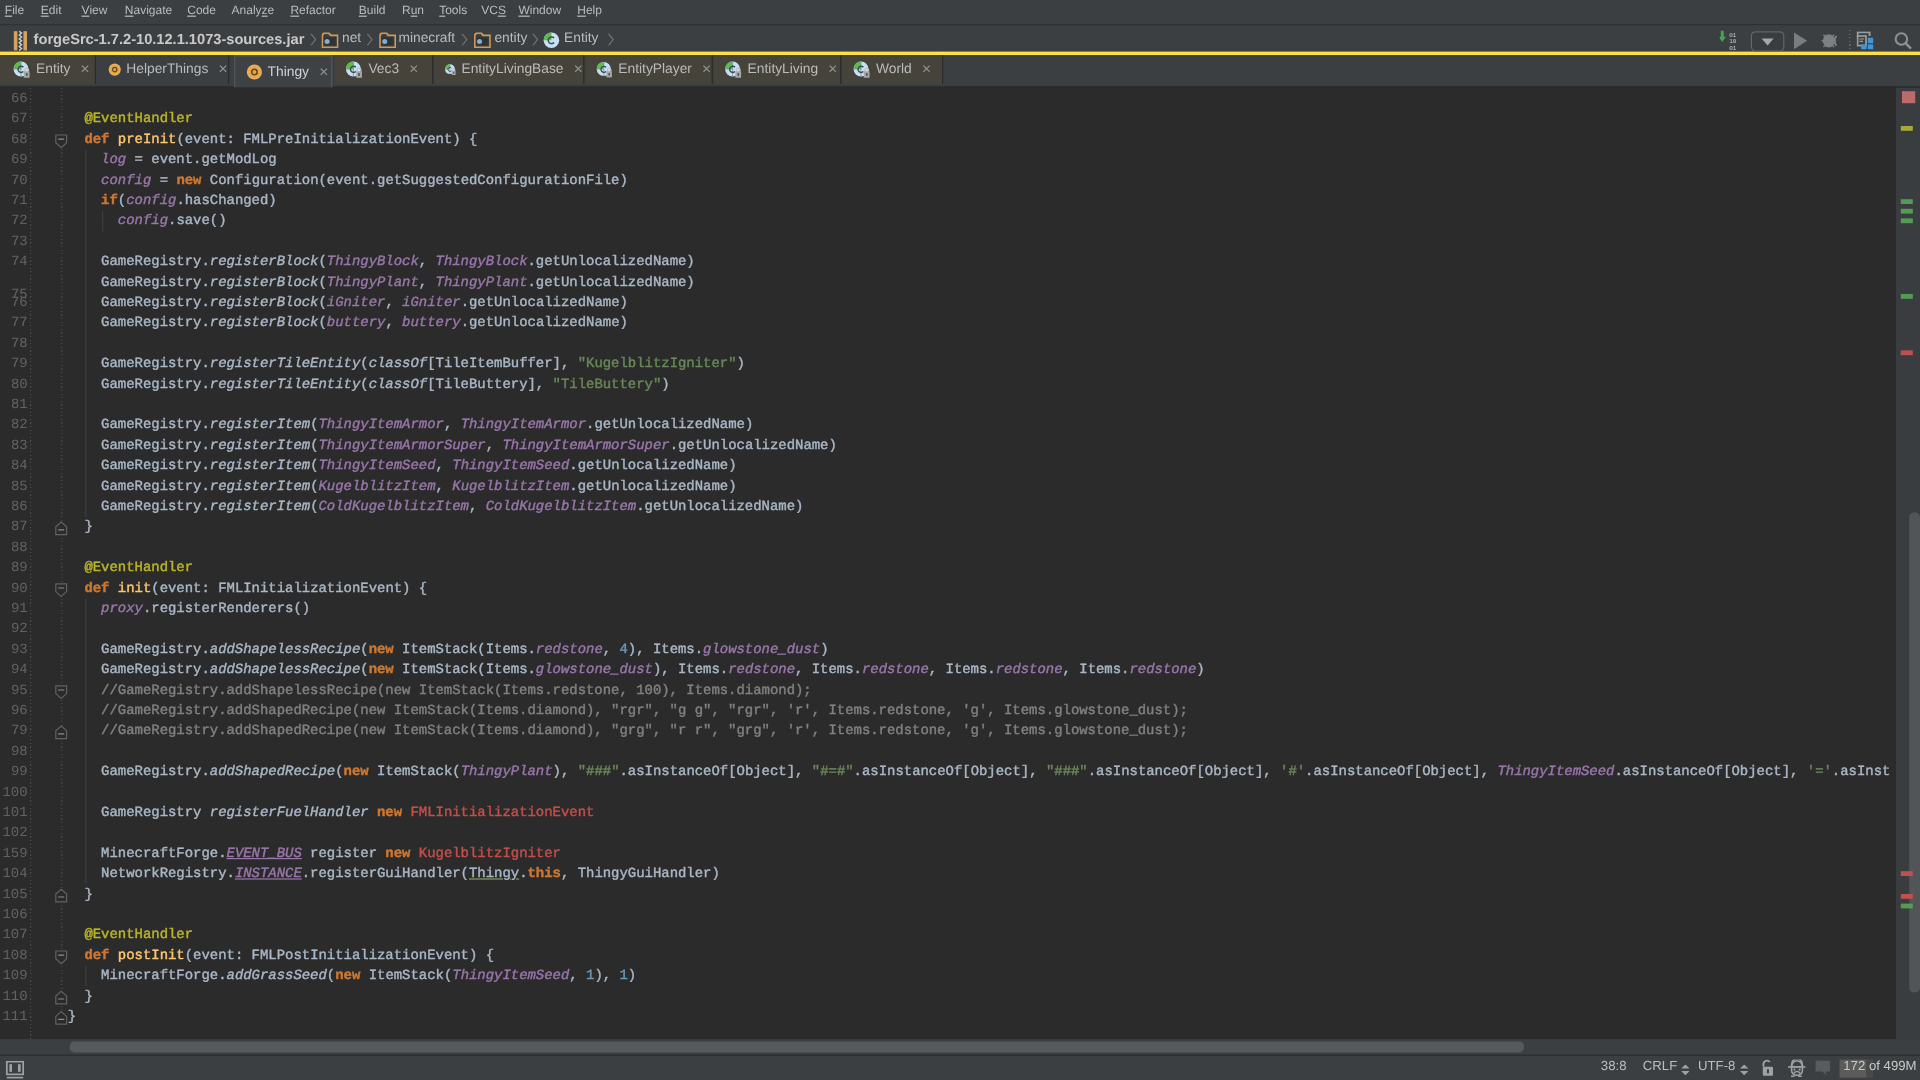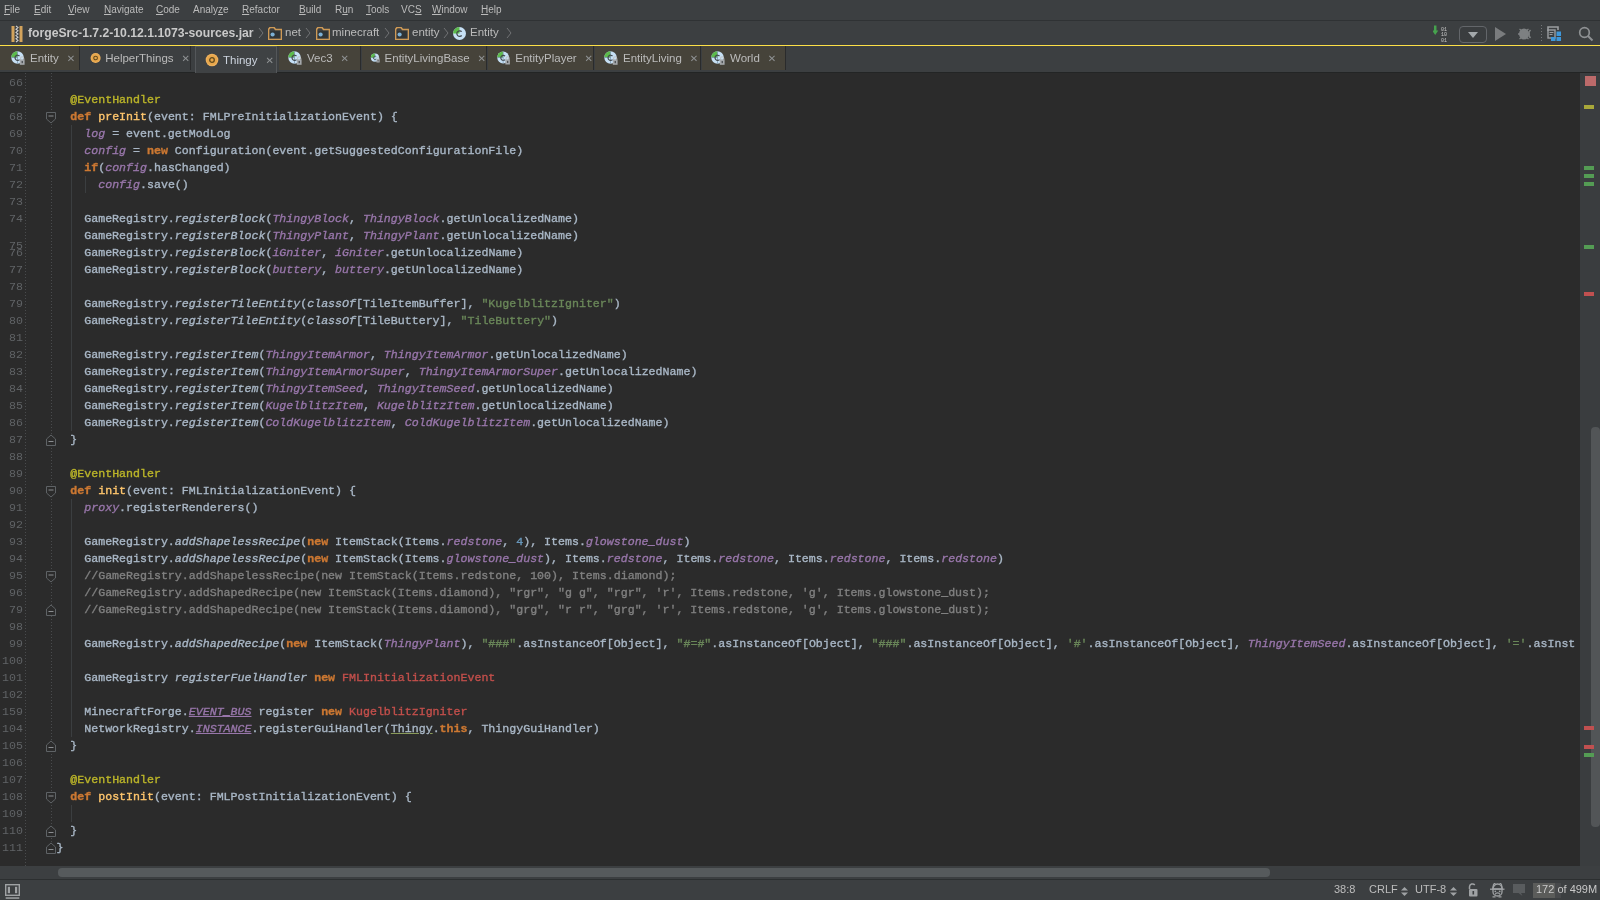--- a/index.html
+++ b/index.html
@@ -1,21 +1,21 @@
 <!DOCTYPE html>
 <html><head>
 <meta charset="utf-8">
 <style>
   html,body{margin:0;padding:0;width:1600px;height:900px;overflow:hidden;background:#2b2b2b;}
   *{box-sizing:border-box;}
   .abs{position:absolute;}
   #root{position:relative;width:1600px;height:900px;font-family:"Liberation Sans",sans-serif;padding-left:40px;}
   
   #menubar{left:0;top:0;width:1600px;height:21px;background:#3c3f41;border-bottom:1px solid #2f3234;}
-  #navbar{left:0;top:21px;width:1600px;height:25px;background:#3c3f41;border-bottom:1px solid #fde047;}
+  #navbar{left:0;top:21px;width:1600px;height:25px;background:#3c3f41;border-bottom:3px solid #fde047;}
   #tabbar{left:0;top:46px;width:1600px;height:27px;background:#3c3f41;border-bottom:1px solid #232525;}
   #editor{left:0;top:73px;width:1600px;height:793px;background:#2b2b2b;overflow:hidden;}
   #hscroll{left:0;top:866px;width:1600px;height:13px;background:#3c3f41;}
   #statusbar{left:0;top:879px;width:1600px;height:21px;background:#3c3f41;border-top:1px solid #2c2f30;}
   
   .mi{position:absolute;top:4px;font-size:10px;color:#bbbbbb;}
   .mi u{text-decoration:underline;text-underline-offset:1px;}
   
   .bc{position:absolute;top:5px;font-size:11.5px;color:#bbbbbb;}
   .chev{position:absolute;top:7px;width:6px;height:10px;}
@@ -313,20 +313,21 @@
     <div class="ln" style="top:647.0px">104</div>
     <div class="cl" style="top:647.0px">    NetworkRegistry.<span class="sf">INSTANCE</span>.registerGuiHandler(<span class="uu">Thingy</span>.<span class="k">this</span>, ThingyGuiHandler)</div>
     <div class="ln" style="top:664.0px">105</div>
     <div class="cl" style="top:664.0px">  }</div>
     <div class="ln" style="top:681.0px">106</div>
     <div class="ln" style="top:698.0px">107</div>
     <div class="cl" style="top:698.0px">  <span class="an">@EventHandler</span></div>
     <div class="ln" style="top:715.0px">108</div>
     <div class="cl" style="top:715.0px">  <span class="k">def</span> <span class="fn">postInit</span>(event: FMLPostInitializationEvent) {</div>
     <div class="ln" style="top:732.0px">109</div>
+    <div class="cl" style="top:732.0px">    MinecraftForge.<span class="m">addGrassSeed</span>(<span class="k">new</span> ItemStack(<span class="f">ThingyItemSeed</span>, <span class="n">1</span>), <span class="n">1</span>)</div>
     <div class="ln" style="top:749.0px">110</div>
     <div class="cl" style="top:749.0px">  }</div>
     <div class="ln" style="top:766.0px">111</div>
     <div class="cl" style="top:766.0px">}</div>
     <svg class="abs" style="left:45px;top:38.0px" width="12" height="13" viewBox="0 0 12 13">
       <path d="M1.5 1.5 h9 v6.5 l-4.5 4 -4.5 -4 z" fill="#2b2b2b" stroke="#5f6366" stroke-width="1"></path>
       <path d="M3.5 5 h5" stroke="#8a8d90" stroke-width="1"></path>
     </svg>
     <svg class="abs" style="left:45px;top:412.0px" width="12" height="13" viewBox="0 0 12 13">
       <path d="M1.5 1.5 h9 v6.5 l-4.5 4 -4.5 -4 z" fill="#2b2b2b" stroke="#5f6366" stroke-width="1"></path>

